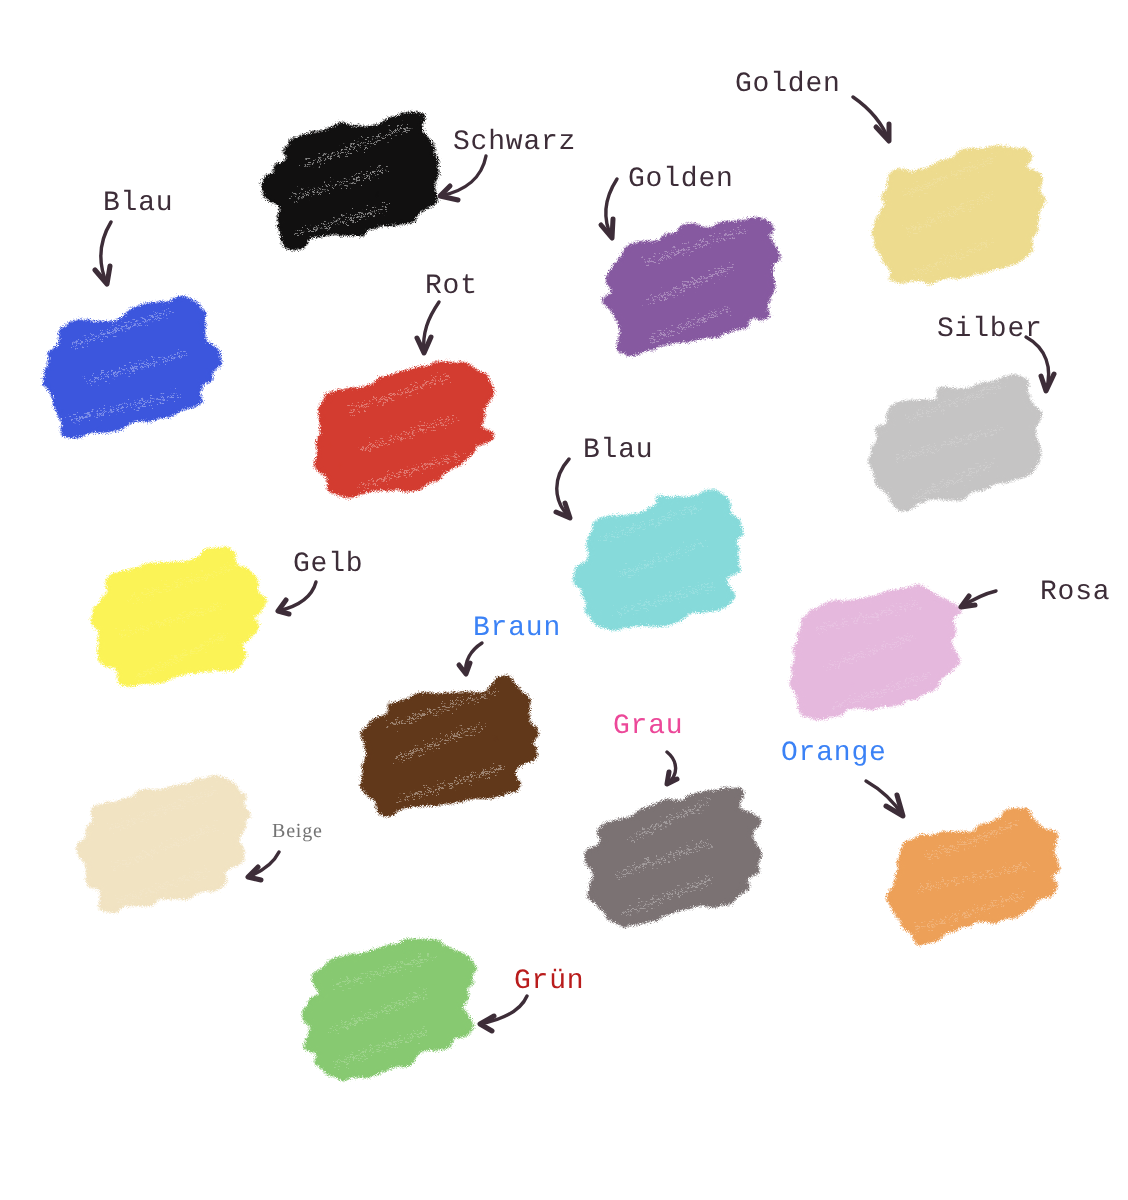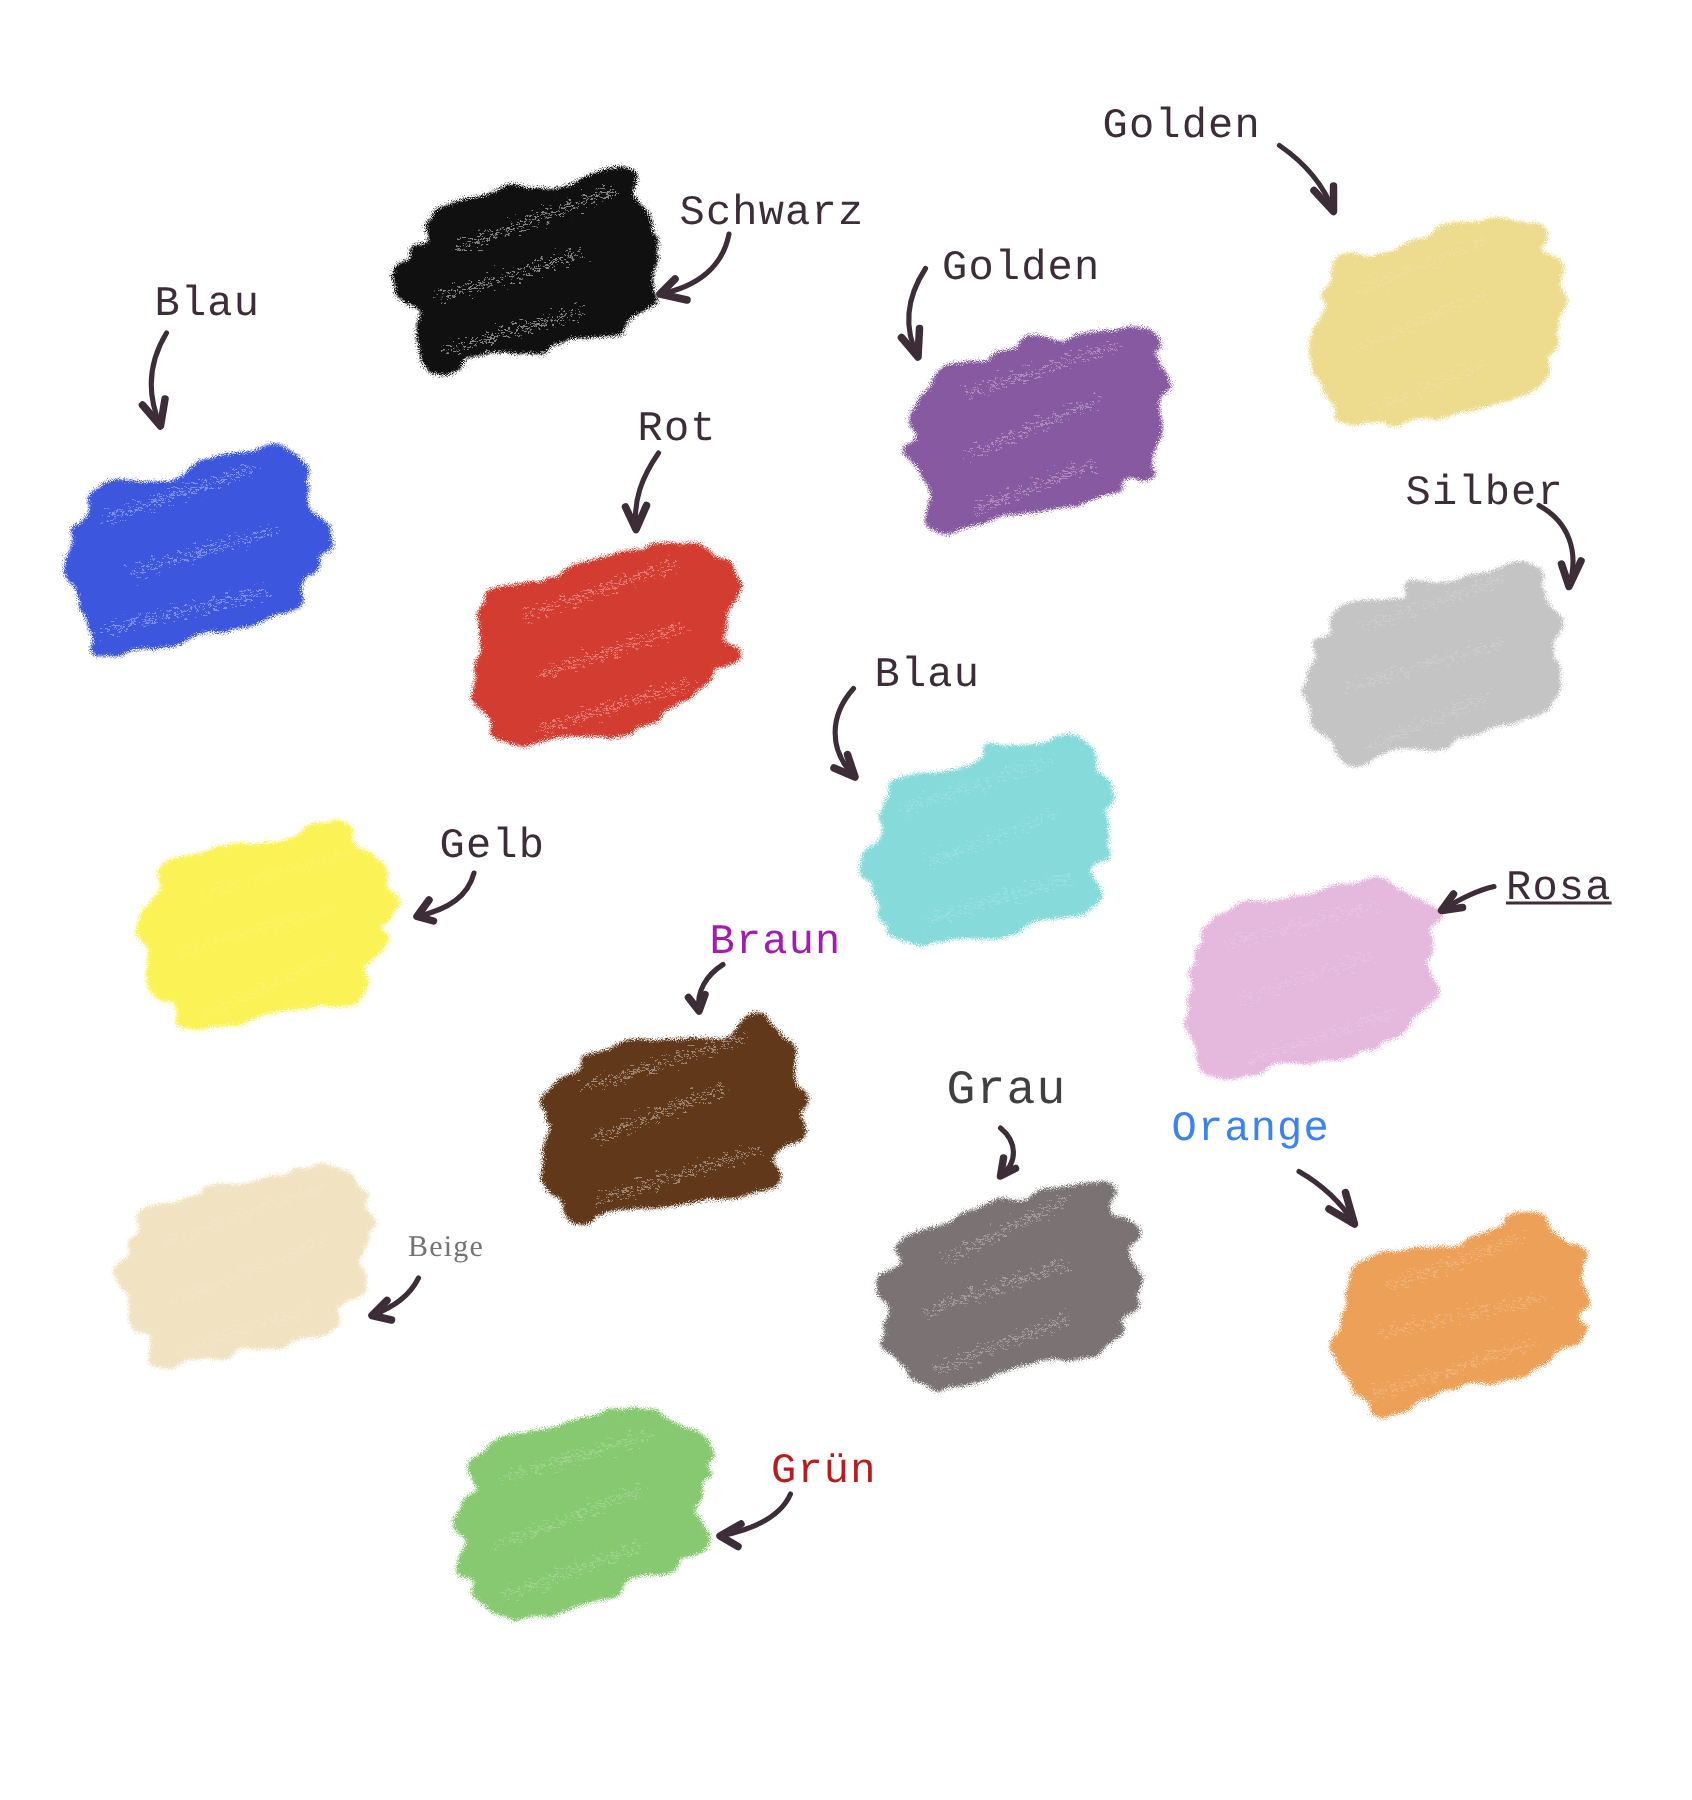--- a/index.html
+++ b/index.html
@@ -505,20 +505,20 @@
     </svg>
   <div id="label-layer">
       <div class="lbl" style="left: 103px; top: 190px; color: rgb(61, 45, 56); font-size: 28px;">Blau</div>
       <div class="lbl" style="left: 453px; top: 117px; color: rgb(61, 45, 56); font-size: 28px; margin-top: 12px;">Schwarz</div>
       <div class="lbl" style="left: 628px; top: 166px; color: rgb(61, 45, 56); font-size: 28px;">Golden</div>
       <div class="lbl" style="left: 735px; top: 71px; color: rgb(61, 45, 56); font-size: 28px; text-align: right;">Golden</div>
       <div class="lbl" style="left: 425px; top: 273px; color: rgb(61, 45, 56); font-size: 28px;">Rot</div>
       <div class="lbl" style="left: 901px; top: 316px; color: rgb(61, 45, 56); font-size: 28px; margin-left: 36px;">Silber</div>
       <div class="lbl" style="left: 293px; top: 551px; color: rgb(61, 45, 56); font-size: 28px;">Gelb</div>
       <div class="lbl" style="left: 583px; top: 437px; color: rgb(61, 45, 56); font-size: 28px;">Blau</div>
-      <div class="lbl" style="left: 1004px; top: 579px; color: rgb(61, 45, 56); font-size: 28px; text-decoration: underline;">Rosa</div>
-      <div class="lbl" style="left: 473px; top: 615px; color: #a21caf; font-size: 28px;">Braun</div>
+      <div class="lbl" style="left: 1040px; top: 579px; color: rgb(61, 45, 56); font-size: 28px;">Rosa</div>
+      <div class="lbl" style="left: 473px; top: 615px; color: #3b82f6; font-size: 28px;">Braun</div>
       <div class="lbl" style="left: 272px; top: 817px; color: #737373; font-size: 20px; font-family: Liberation Serif, serif;">Beige</div>
-      <div class="lbl" style="left: 613px; top: 713px; color: #404040; font-size: 32px; margin-left: 18px;">Grau</div>
+      <div class="lbl" style="left: 613px; top: 713px; color: #ec4899; font-size: 28px;">Grau</div>
       <div class="lbl" style="left: 781px; top: 740px; color: #3b82f6; font-size: 28px;">Orange</div>
       <div class="lbl" style="left: 514px; top: 968px; color: #b91c1c; font-size: 28px;">Grün</div>
     </div>
 </div>
 
 </body></html>

